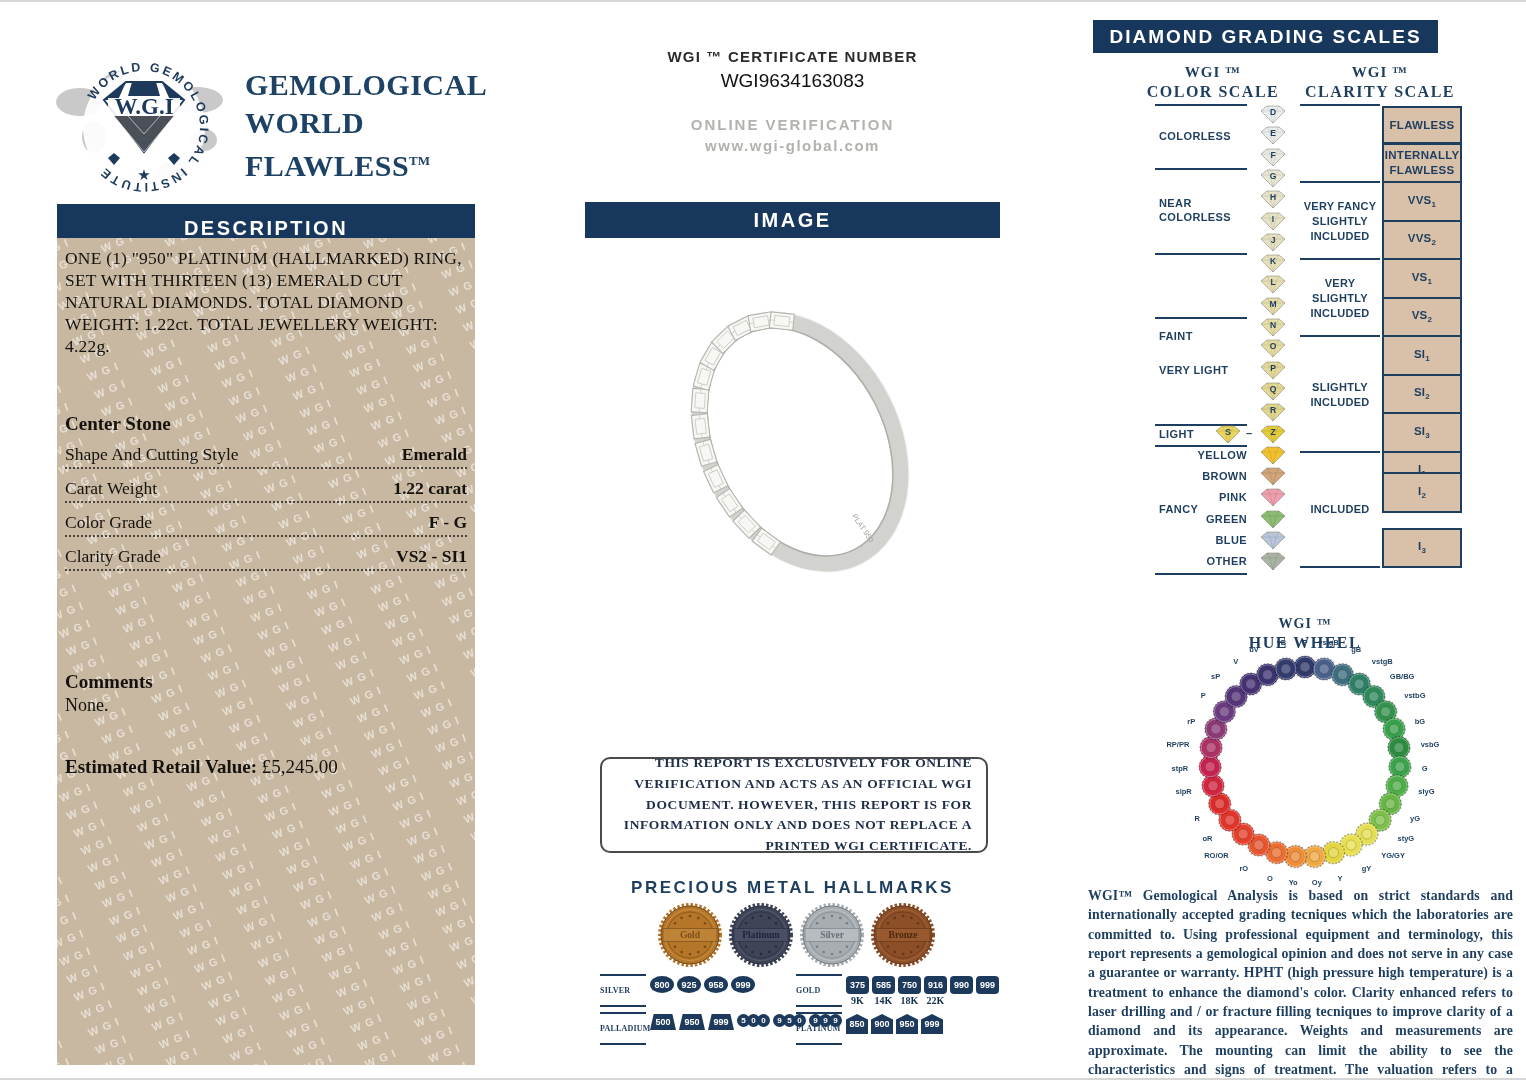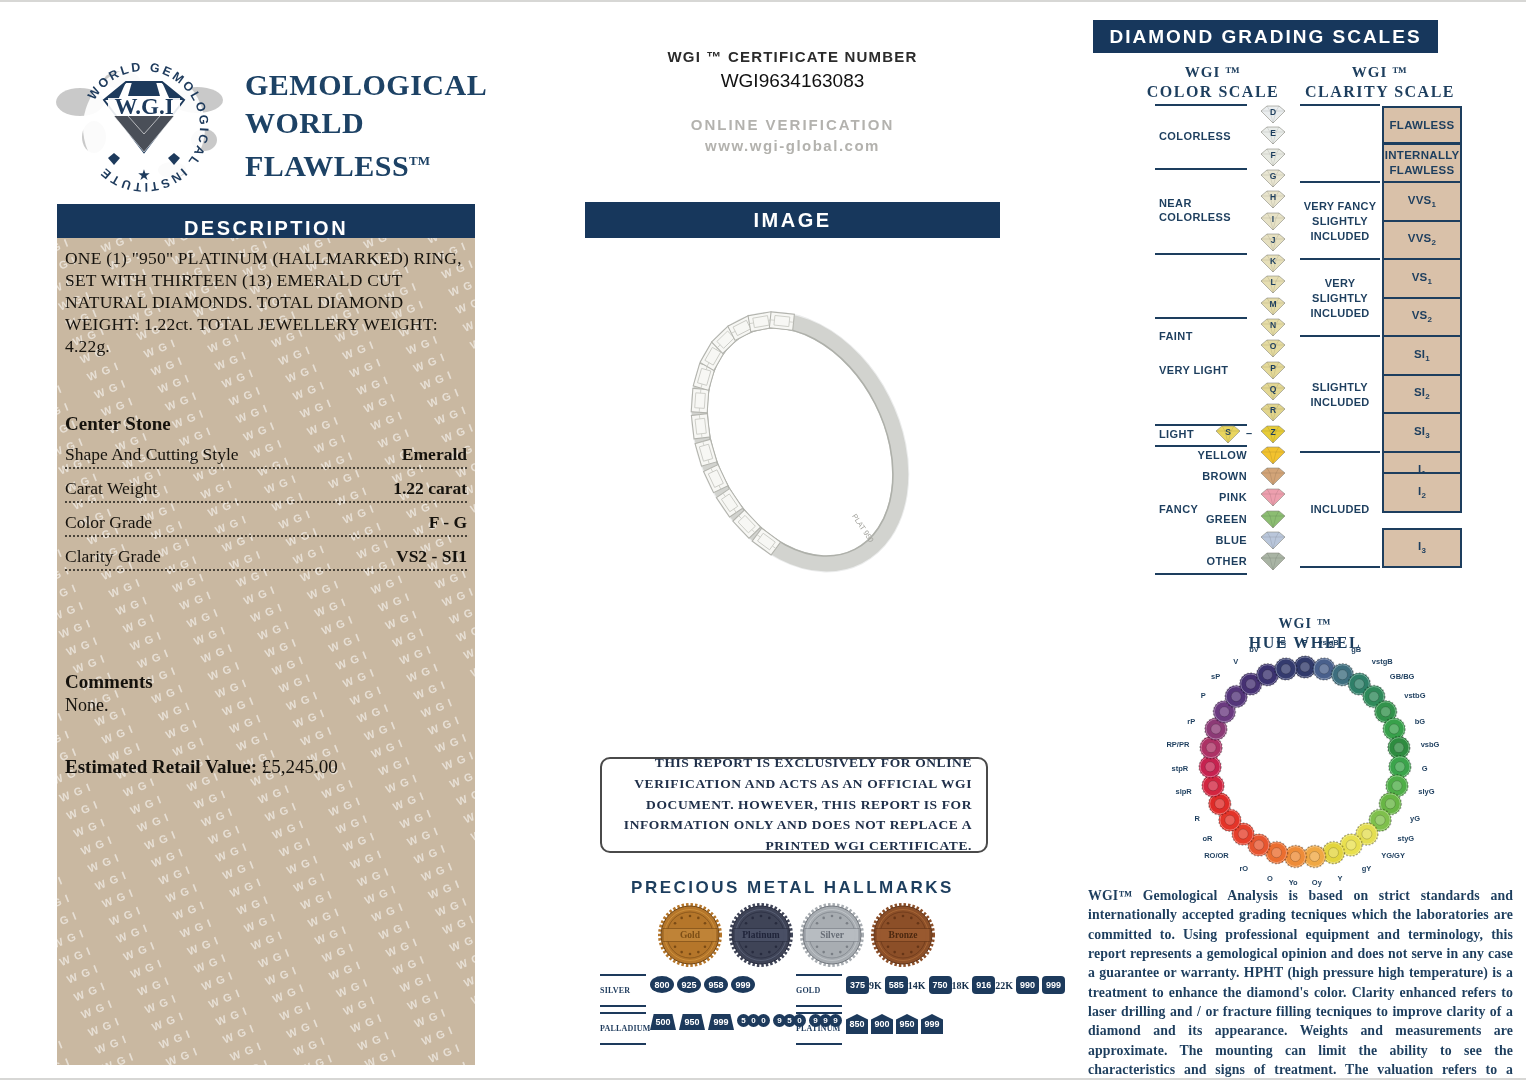--- a/index.html
+++ b/index.html
@@ -60,21 +60,21 @@
   .badge{background:#1d3a5c;color:#fff;font-weight:bold;font-size:9px;display:flex;
     align-items:center;justify-content:center;margin-right:3px;flex:none}
   .badge.oval{width:24px;height:17px;border-radius:50%}
   .badge.rect{width:23px;height:18px;border-radius:4px}
   .badge.trap{width:26px;height:16px;clip-path:polygon(14% 0,86% 0,100% 100%,0 100%)}
   .badge.house{width:22px;height:20px;clip-path:polygon(50% 0,100% 28%,100% 100%,0 100%,0 28%)}
   .tri{display:flex;margin-right:3px}
   .tri span{width:13px;height:13px;border-radius:50%;background:#1d3a5c;color:#fff;font-size:8px;
     font-weight:bold;display:flex;align-items:center;justify-content:center;margin-left:-3px}
   .tri span:first-child{margin-left:0}
-  .gold-item{display:flex;flex-direction:row;align-items:center;margin-right:3px}
+  .gold-item{display:flex;flex-direction:column;align-items:center;margin-right:3px}
   .gold-item .badge{margin-right:0}
   .ksub{font-size:10px;font-weight:bold;color:#16304c;margin-top:1px;font-family:"Liberation Serif",serif}
 
   
   #grading-bar{left:1093px;top:20px;width:345px;height:33px;font-size:19px;letter-spacing:2px}
   .scale-head{text-align:center;font-family:"Liberation Serif",serif;font-weight:bold;color:#1d3e5e}
   .scale-head .l1{font-size:15px;letter-spacing:1px}
   .scale-head .l2{font-size:16px;letter-spacing:1.5px;margin-top:2px}
   #color-head{left:1128px;top:64px;width:170px}
   #clarity-head{left:1295px;top:64px;width:170px}

